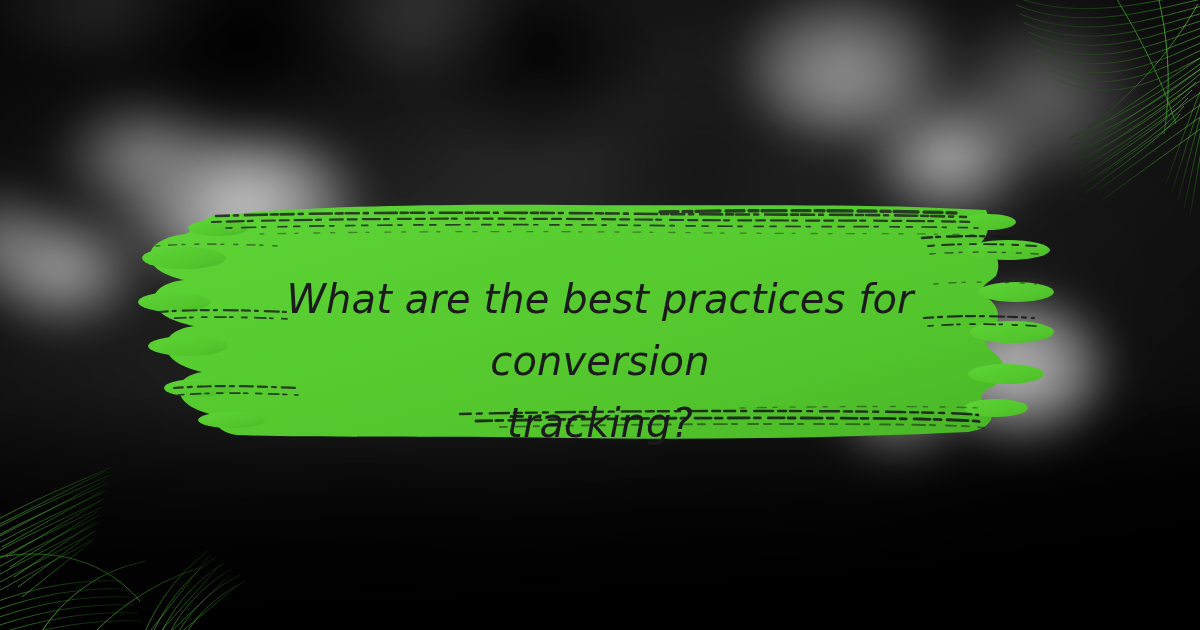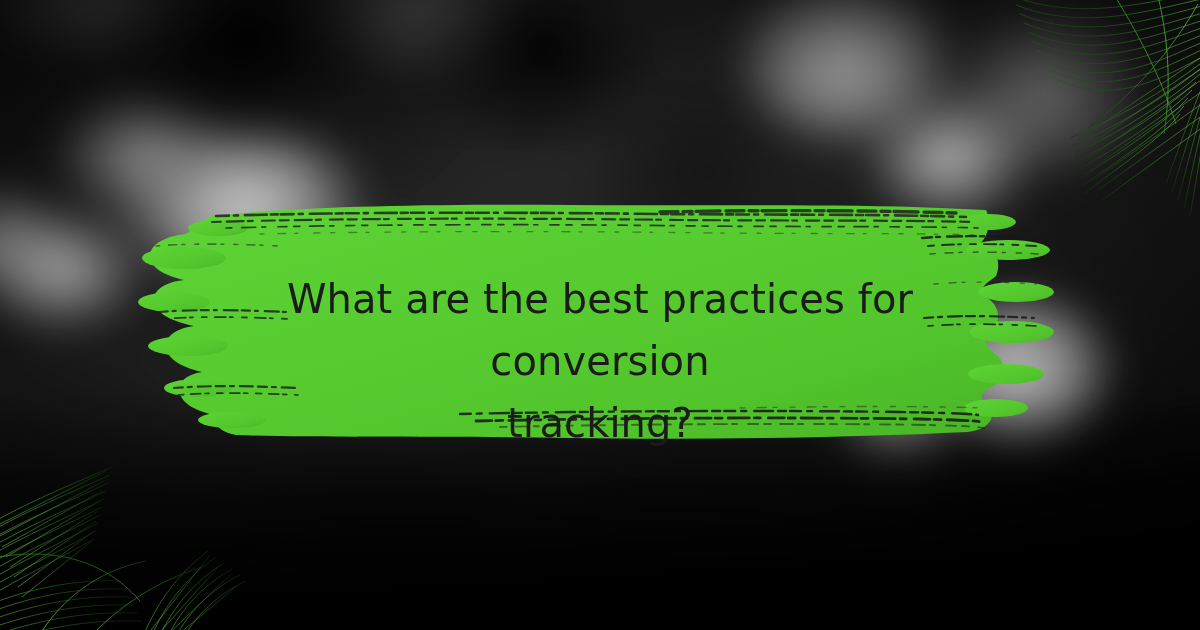--- a/index.html
+++ b/index.html
@@ -7,20 +7,21 @@
     padding: 0;
     background: #000;
   }
   #stage {
     position: relative;
     width: 1200px;
     height: 630px;
     overflow: hidden;
     background: #0a0a0a;
     font-family: "DejaVu Sans", sans-serif;
+    font-style: italic;
   }
 
   
   .bg-photo {
     position: absolute;
     inset: -60px;
     filter: grayscale(1) blur(18px) contrast(1.05);
     background-color: #131313;
     background-repeat: no-repeat;
     background-image:

